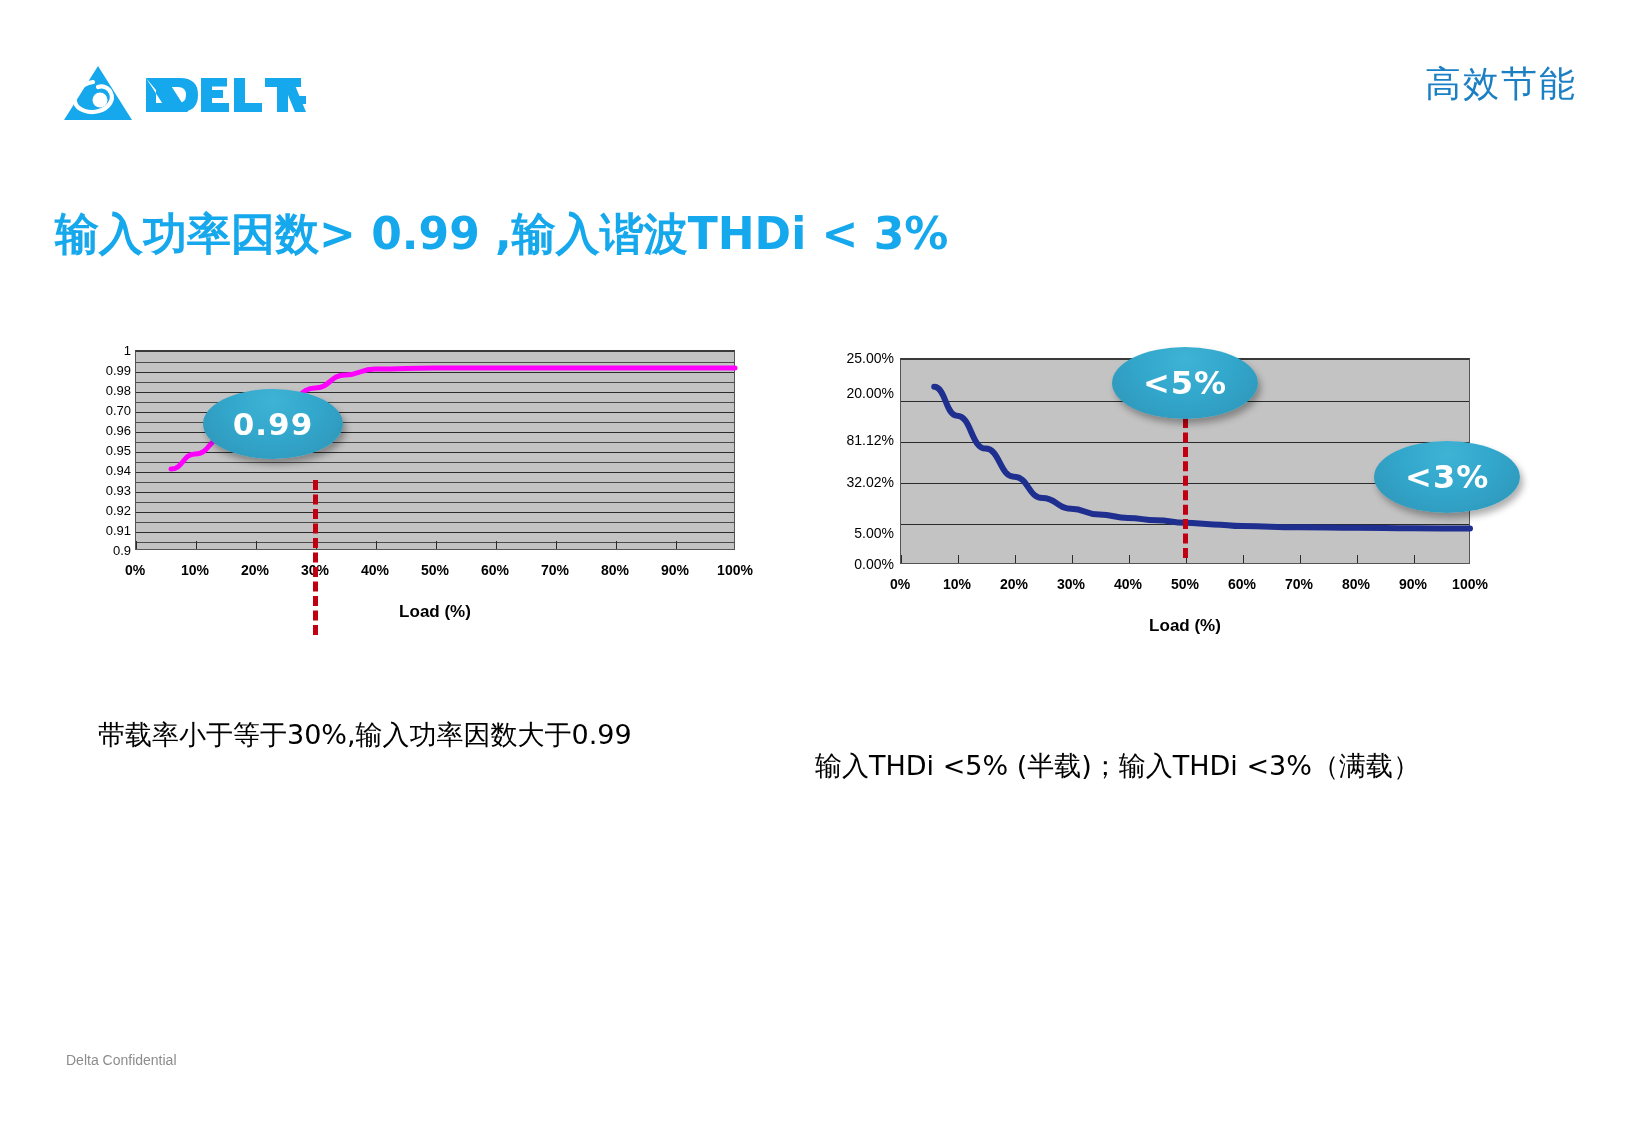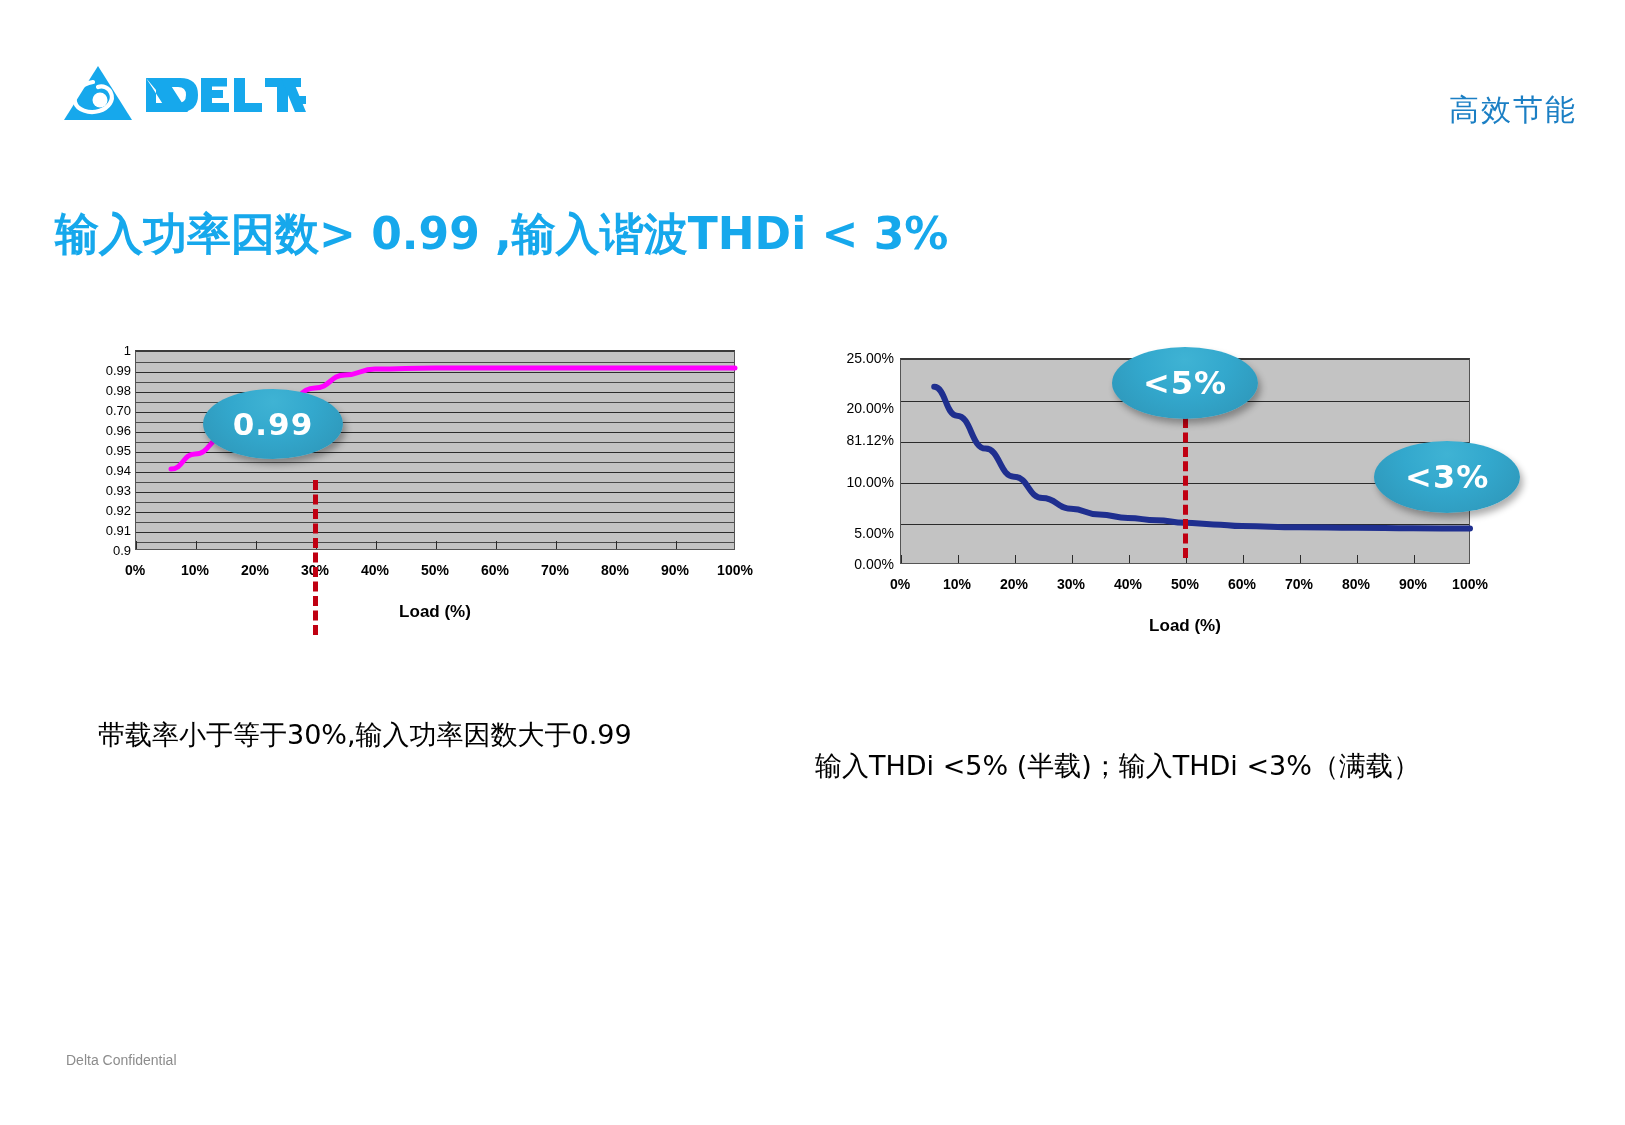--- a/index.html
+++ b/index.html
@@ -8,22 +8,22 @@
     background:#ffffff;
     font-family:"Liberation Sans",sans-serif;
     position:relative;
     overflow:hidden;
   }
 
   
   #logo{position:absolute;left:60px;top:62px;width:250px;height:62px;}
   #header-slogan{
     position:absolute;right:48px;top:60px;
-    font-size:30px;color:#1b7fc4;letter-spacing:2px;
-    font-family:"DejaVu Sans",sans-serif;font-weight:400;white-space:nowrap;margin-top:30px;
+    font-size:36px;color:#1b7fc4;letter-spacing:2px;
+    font-family:"DejaVu Sans",sans-serif;font-weight:400;white-space:nowrap;
   }
 
   #slide-title{
     position:absolute;left:55px;top:205px;
     font-size:44px;font-weight:bold;color:#16a8ec;white-space:nowrap;
     font-family:"DejaVu Sans",sans-serif;
   }
 
   
   .chart-block{position:absolute;top:340px;}
@@ -212,23 +212,23 @@
         <div class="xtickmark" style="left: 285px;"></div>
         <div class="xtickmark" style="left: 342px;"></div>
         <div class="xtickmark" style="left: 399px;"></div>
         <div class="xtickmark" style="left: 456px;"></div>
         <div class="xtickmark" style="left: 513px;"></div>
       </div>
     <svg class="series-svg" id="svg-right" width="690" height="330">
         <path d="M 134.2 46.8 C 145.6 46.8 145.6 75.7 157.0 75.7 C 171.3 75.7 171.3 108.6 185.5 108.6 C 199.8 108.6 199.8 136.7 214.0 136.7 C 228.3 136.7 228.3 158.1 242.5 158.1 C 256.8 158.1 256.8 168.8 271.0 168.8 C 285.3 168.8 285.3 174.6 299.5 174.6 C 313.8 174.6 313.8 177.9 328.0 177.9 C 342.3 177.9 342.3 180.3 356.5 180.3 C 370.8 180.3 370.8 182.8 385.0 182.8 C 399.3 182.8 399.3 184.4 413.5 184.4 C 427.8 184.4 427.8 186.1 442.0 186.1 C 470.5 186.1 470.5 187.3 499.0 187.3 C 527.5 187.3 527.5 187.7 556.0 187.7 C 584.5 187.7 584.5 188.2 613.0 188.2 C 641.5 188.2 641.5 188.6 670.0 188.6" fill="none" stroke="#1f2f8f" stroke-width="6" stroke-linecap="round" stroke-linejoin="round"></path>
       </svg>
   <div class="ytick" style="top: 18px; left: -16px; width: 110px;">25.00%</div>
-      <div class="ytick" style="top: 68px; left: -16px; width: 110px;">20.00%</div>
+      <div class="ytick" style="top: 53px; left: -16px; width: 110px;">20.00%</div>
       <div class="ytick" style="top: 100.4px; left: -16px; width: 110px;">81.12%</div>
-      <div class="ytick" style="top: 141.6px; left: -16px; width: 110px;">10.00%</div>
+      <div class="ytick" style="top: 141.6px; left: -16px; width: 110px;">32.02%</div>
       <div class="ytick" style="top: 182.8px; left: -16px; width: 110px; margin-top: 10px;">5.00%</div>
       <div class="ytick" style="top: 224px; left: -16px; width: 110px;">0.00%</div>
       <div class="xtick" style="left: 100px; top: 236px;">0%</div>
       <div class="xtick" style="left: 157px; top: 236px;">10%</div>
       <div class="xtick" style="left: 214px; top: 236px;">20%</div>
       <div class="xtick" style="left: 271px; top: 236px;">30%</div>
       <div class="xtick" style="left: 328px; top: 236px;">40%</div>
       <div class="xtick" style="left: 385px; top: 236px;">50%</div>
       <div class="xtick" style="left: 442px; top: 236px;">60%</div>
       <div class="xtick" style="left: 499px; top: 236px;">70%</div>

